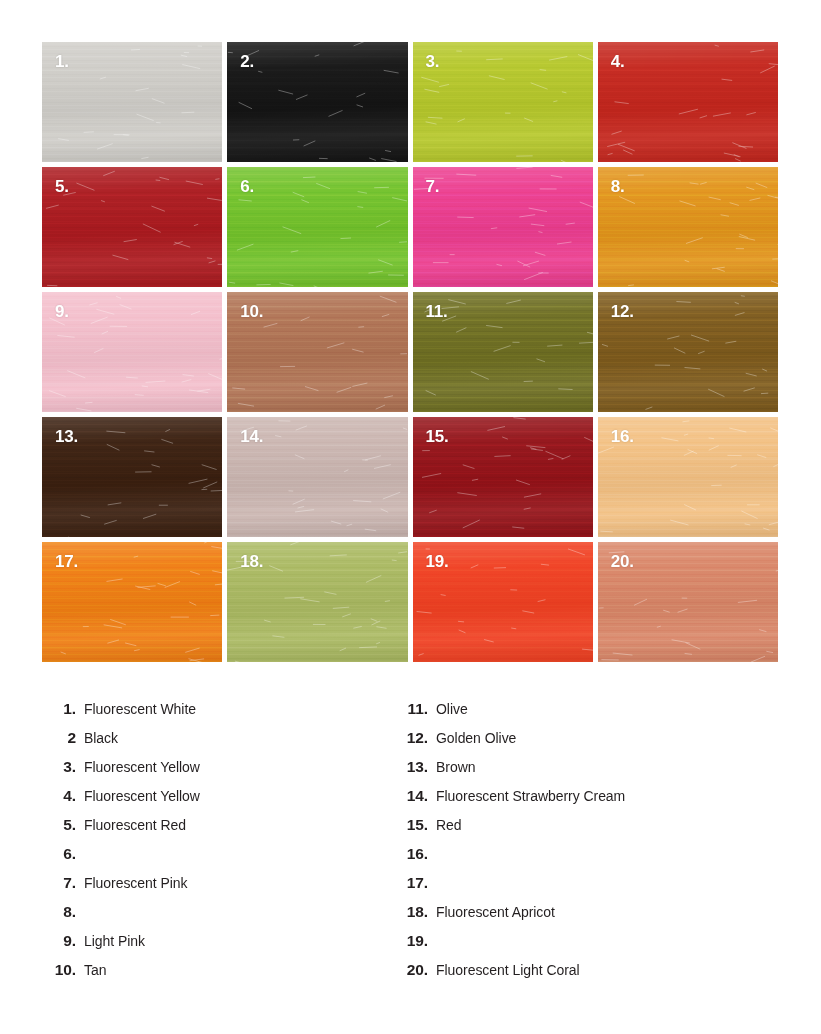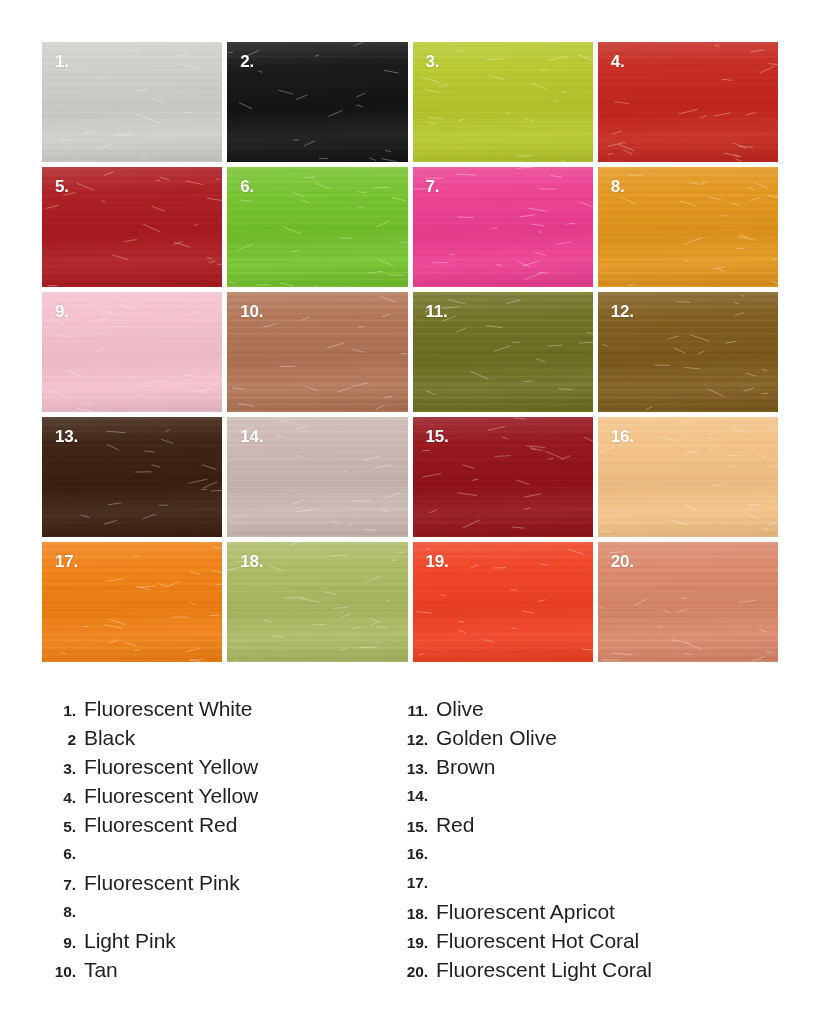--- a/index.html
+++ b/index.html
@@ -135,21 +135,21 @@
     font-size: 15.5px;
     width: 34px;
     text-align: right;
     padding-right: 8px;
     flex: 0 0 auto;
     letter-spacing: -0.1px;
   }
 
   .legend-label {
     font-weight: normal;
-    font-size: 21px;
+    font-size: 14px;
     letter-spacing: -0.05px;
   }
 </style>
 </head>
 <body>
 
 <div id="swatch-grid">
     <div class="swatch" style="background-color: rgb(207, 205, 200);">
       <div class="sheen"></div>
       <div class="fiber"></div>
@@ -747,37 +747,37 @@
       <div class="legend-item">
         <span class="legend-num">12.</span>
         <span class="legend-label">Golden Olive</span>
       </div>
       <div class="legend-item">
         <span class="legend-num">13.</span>
         <span class="legend-label">Brown</span>
       </div>
       <div class="legend-item">
         <span class="legend-num">14.</span>
+        <span class="legend-label">Fluorescent Strawberry Cream</span>
       </div>
       <div class="legend-item">
         <span class="legend-num">15.</span>
         <span class="legend-label">Red</span>
       </div>
       <div class="legend-item">
         <span class="legend-num">16.</span>
       </div>
       <div class="legend-item">
         <span class="legend-num">17.</span>
       </div>
       <div class="legend-item">
         <span class="legend-num">18.</span>
         <span class="legend-label">Fluorescent Apricot</span>
       </div>
       <div class="legend-item">
         <span class="legend-num">19.</span>
-        <span class="legend-label">Fluorescent Hot Coral</span>
       </div>
       <div class="legend-item">
         <span class="legend-num">20.</span>
         <span class="legend-label">Fluorescent Light Coral</span>
       </div>
     </div>
 </div>
 
 </body></html>

